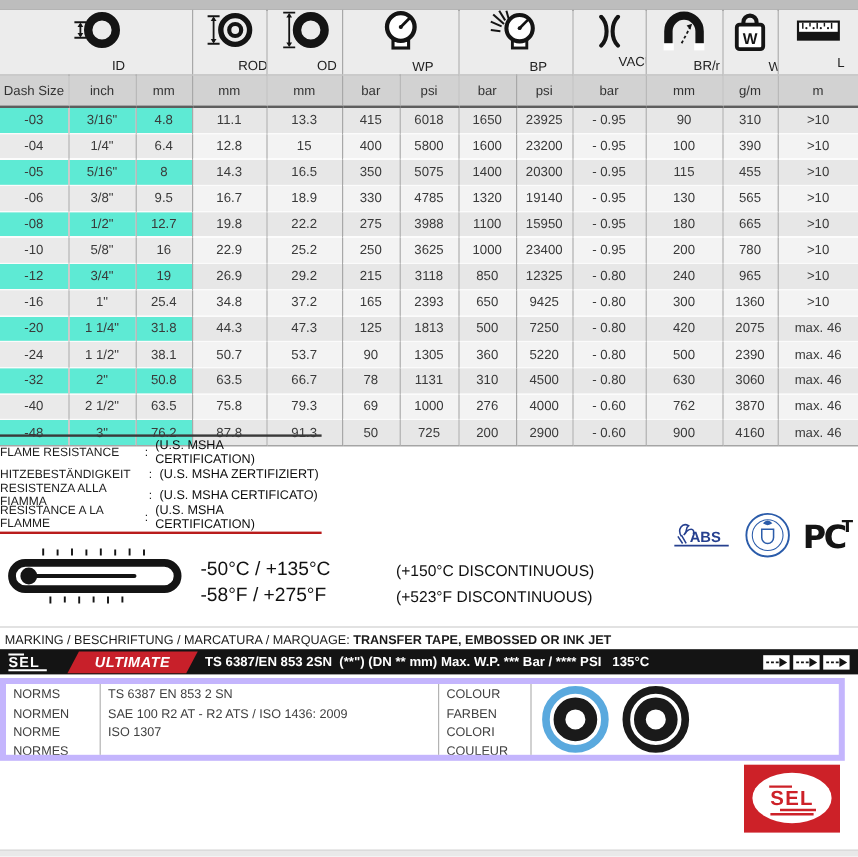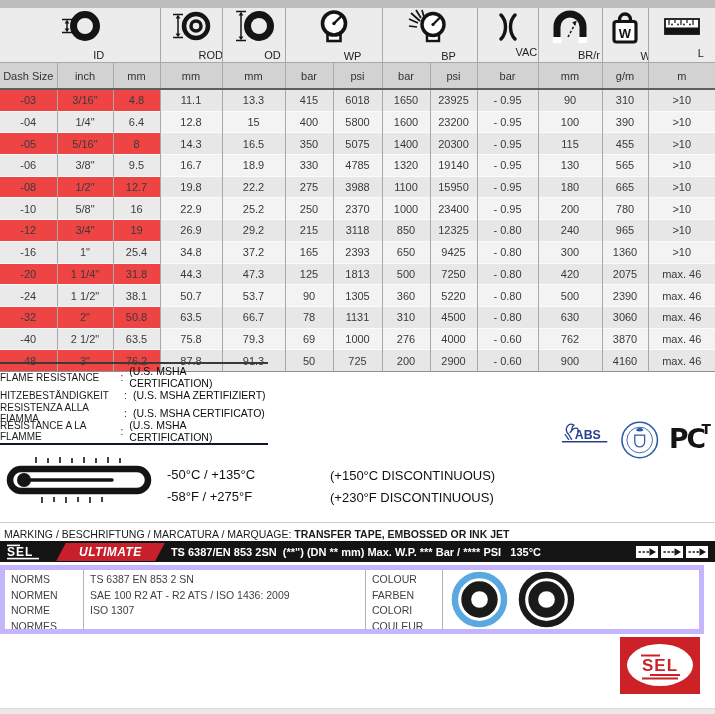--- a/index.html
+++ b/index.html
@@ -12,32 +12,32 @@
   .spec .iconrow th{height:54px;background:#ececec;border-left:1px solid #a8a8a8;border-bottom:1px solid #a8a8a8;}
   .spec .iconrow th:first-child{border-left:none;}
   .icon-label{font-size:11px;color:#222;font-weight:400;margin-top:1px;line-height:12px;padding-left:38px;}
   .spec .subrow th{height:25px;background:#d2d2d2;font-weight:400;font-size:11px;color:#333;
         border-left:1px solid #a8a8a8;border-bottom:2px solid #5e5e5e;}
   .spec .subrow th:first-child{border-left:none;}
   .spec tbody td{height:20.7px;font-size:11px;color:#3a3a3a;border-left:1px solid #a8a8a8;border-top:1px solid #fbfbfb;}
   .spec tbody td:first-child{border-left:none;}
   .spec tbody tr:first-child td{border-top:none;}
   .spec tbody tr:last-child td{border-bottom:1px solid #8f8f8f;}
-  tr.dark td{background:#e7e7e7;} tr.dark td.lc{background:#ef4444;}
+  tr.dark td{background:#e7e7e7;} tr.dark td.lc{background:#5eead4;}
   tr.light td{background:#f3f3f3;} tr.light td.lc{background:#eaeaea;}
   
-  .flame{position:absolute;left:0;top:362px;width:268px;border-top:2px solid #3a3a3a;border-bottom:2px solid #0f172a;padding:4px 0 3px 0;}
+  .flame{position:absolute;left:0;top:362px;width:268px;border-top:2px solid #3a3a3a;border-bottom:2px solid #b91c1c;padding:4px 0 3px 0;}
   .flame-row{display:flex;align-items:center;height:18px;}
   .flame-label{width:124px;font-size:10px;color:#1c1c1c;letter-spacing:0;}
   .flame-colon{width:9px;font-size:10px;color:#1c1c1c;}
   .flame-value{font-size:10.5px;font-weight:400;color:#0d0d0d;}
   
-  .certs{position:absolute;left:558px;top:420px;width:156px;height:52px;display:flex;gap:9px;}
+  .certs{position:absolute;left:558px;top:420px;width:156px;height:52px;display:flex;align-items:center;gap:9px;}
   .thermo{position:absolute;left:6px;top:452px;}
-  .temps{position:absolute;left:167px;top:464px;font-size:13px;color:#111;line-height:22px;white-space:pre;}
+  .temps{position:absolute;left:167px;top:464px;font-size:16px;color:#111;line-height:22px;white-space:pre;}
   .disc{position:absolute;left:330px;top:465px;font-size:13px;color:#111;line-height:22px;white-space:pre;}
   
   .marking{position:absolute;left:0;top:522px;width:715px;border-top:1px solid #cfcfcf;padding:5px 0 0 4px;font-size:10.5px;color:#1a1a1a;}
   .marking b{font-weight:700;}
   .brandbar{position:absolute;left:0;top:541px;width:715px;height:21px;background:#141414;display:flex;align-items:center;}
   .sel-logo-wrap{margin-left:5px;display:flex;align-items:center;}
   .ult-wrap{margin-left:14px;background:#c8202a;transform:skewX(-28deg);padding:2px 18px;}
   .ult-inner{display:block;transform:skewX(28deg);font-style:italic;font-weight:700;color:#fff;font-size:12px;letter-spacing:.5px;}
   .spec-text{margin-left:11px;color:#fff;font-weight:700;font-size:11px;white-space:pre;}
   .arrows{margin-left:auto;margin-right:7px;display:flex;gap:3px;}
@@ -241,21 +241,21 @@
           <td class="">665</td>
           <td class="">&gt;10</td>
         </tr>
         <tr class="light">
           <td class="lc">-10</td>
           <td class="lc">5/8"</td>
           <td class="lc">16</td>
           <td class="">22.9</td>
           <td class="">25.2</td>
           <td class="">250</td>
-          <td class="">2370</td>
+          <td class="">3625</td>
           <td class="">1000</td>
           <td class="">23400</td>
           <td class="">- 0.95</td>
           <td class="">200</td>
           <td class="">780</td>
           <td class="">&gt;10</td>
         </tr>
         <tr class="dark">
           <td class="lc">-12</td>
           <td class="lc">3/4"</td>
@@ -426,21 +426,21 @@
         <line x1="72" y1="45" x2="72" y2="50"></line>
           <line x1="84" y1="45" x2="84" y2="51"></line>
           <line x1="96" y1="45" x2="96" y2="50"></line>
       </g>
       <rect x="4" y="17" width="138" height="22" rx="11" fill="#fff" stroke="#141414" stroke-width="6.5"></rect>
       <circle cx="18" cy="28" r="7" fill="#141414"></circle>
       <line x1="18" y1="28" x2="106" y2="28" stroke="#141414" stroke-width="3.5" stroke-linecap="round"></line>
     </svg>
   </div>
   <div class="temps"><span>-50°C / +135°C</span><br><span>-58°F / +275°F</span></div>
-  <div class="disc"><span>(+150°C DISCONTINUOUS)</span><br><span>(+230°F DISCONTINUOUS)</span></div>
+  <div class="disc"><span>(+150°C DISCONTINUOUS)</span><br><span>(+523°F DISCONTINUOUS)</span></div>
 
   <div class="marking"><span>MARKING / BESCHRIFTUNG / MARCATURA / MARQUAGE: </span><b>TRANSFER TAPE, EMBOSSED OR INK JET</b></div>
 
   <div class="brandbar">
     <span class="sel-logo-wrap">
       <svg width="42" height="16" viewBox="0 0 42 16">
         <line x1="2" y1="1.4" x2="15" y2="1.4" stroke="#fff" stroke-width="1.6"></line>
         <text x="2" y="12" font-size="12" font-weight="bold" fill="#fff" font-family="'Liberation Sans',sans-serif" letter-spacing="1">SEL</text>
         <line x1="2" y1="14.6" x2="34" y2="14.6" stroke="#fff" stroke-width="1.6"></line>
       </svg>

